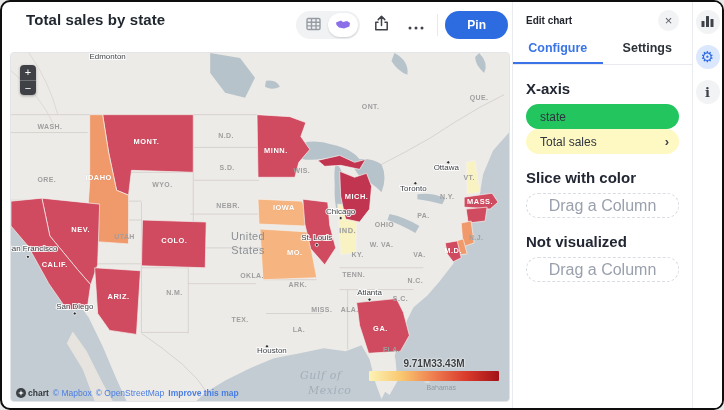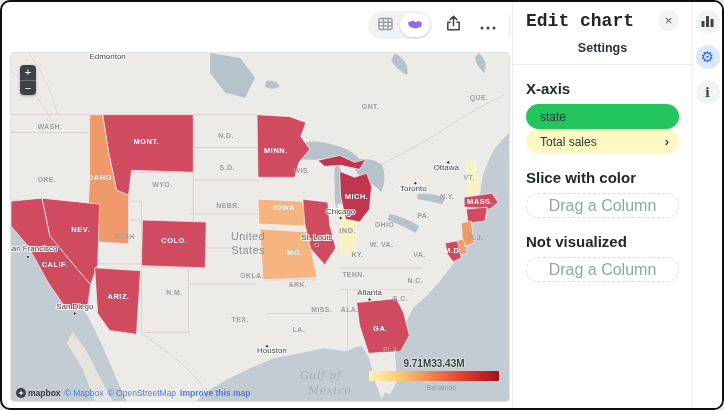--- a/index.html
+++ b/index.html
@@ -53,21 +53,21 @@
 
   .attribution { position:absolute; left:5px; bottom:3px; display:flex; align-items:center; gap:4px;
                  font-size:8.5px; color:#4a4d50; }
   .attr-logo { display:flex; align-items:center; gap:2px; font-weight:700; color:#34383c; }
   .attr-link { color:#4a7de2; text-decoration:none; cursor:pointer; }
   .attr-link.strong { font-weight:700; }
 
   
   .panel { width:180px; flex:none; border-left:1px solid #e9ebee; padding:0 13px; background:#fff; }
   .panel-head { display:flex; justify-content:space-between; align-items:center; padding-top:8px; }
-  .panel-title { font-size:18px; font-weight:700; color:#22262c;font-family:Liberation Mono, monospace; }
+  .panel-title { font-size:10px; font-weight:700; color:#22262c; }
   .close-btn { width:21px; height:21px; border-radius:50%; background:#f2f3f5; border:none;
                color:#5a5e64; font-size:13px; line-height:20px; cursor:pointer; }
   .tabs { display:flex; margin:10px -13px 0; border-bottom:1px solid #e8eaed; }
   .tab { flex:1; text-align:center; font-size:12.5px; font-weight:600; color:#2d3239;
          padding-bottom:7px; cursor:pointer; border-bottom:2.5px solid transparent; }
   .tab.active { color:#3a74e8; border-bottom-color:#3a74e8; }
   .sec-label { margin:15px 0 7px; font-size:15px; font-weight:700; color:#222733; }
   .pill { height:25px; border-radius:13px; display:flex; align-items:center; padding:0 10px 0 14px;
           font-size:12px; color:#2f3540; cursor:pointer; justify-content:space-between; }
   .pill .chev { font-size:13px; font-weight:700; color:#3c424c; line-height:1; }
@@ -84,20 +84,21 @@
   .info-glyph { font-family:"DejaVu Serif", serif; font-size:13px; font-weight:700; color:#3f4349; line-height:1; }
 </style>
 </head>
 <body>
 
 <div class="frame">
 
   <div class="main">
     <div class="header">
       <div class="header-left">
+        <div class="title">Total sales by state</div>
       </div>
       <div class="toolbar">
         <div class="seg">
           <button class="seg-btn">
             <span>
               <svg width="15" height="14" viewBox="0 0 15 14" fill="none" stroke="#969ca4" stroke-width="1.4">
                 <rect x="1" y="1.5" width="13" height="11" rx="1.3"></rect>
                 <line x1="1" y1="5.2" x2="14" y2="5.2"></line>
                   <line x1="1" y1="8.9" x2="14" y2="8.9"></line>
                 <line x1="5.5" y1="1.5" x2="5.5" y2="12.5"></line>
@@ -123,20 +124,21 @@
         <button class="icon-btn">
           <span>
             <svg width="16" height="4" viewBox="0 0 16 4">
               <circle cx="2" cy="2" r="1.5" fill="#3f4349"></circle>
                 <circle cx="8" cy="2" r="1.5" fill="#3f4349"></circle>
                 <circle cx="14" cy="2" r="1.5" fill="#3f4349"></circle>
             </svg>
           </span>
         </button>
         <div class="vdiv"></div>
+        <button class="pin-btn">Pin</button>
       </div>
     </div>
 
     <div class="map-card">
       <svg class="map" id="map-svg" viewBox="0 0 500 350" preserveAspectRatio="none">
 
         <rect x="0" y="0" width="500" height="350" fill="#edebe8"></rect>
 
         <path d="M0,18 Q28,40 44,74 M18,0 Q38,28 47,62" stroke="#ddd9d4" stroke-width="1" fill="none"></path>
 
@@ -269,35 +271,36 @@
         </div>
         <div class="legend-bar" id="legend-bar" style="background: linear-gradient(90deg, rgb(252, 243, 181), rgb(249, 199, 111), rgb(238, 125, 79), rgb(217, 58, 43), rgb(163, 18, 24));"></div>
       </div>
 
       <div class="attribution">
         <span class="attr-logo">
           <svg width="10" height="10" viewBox="0 0 10 10">
             <circle cx="5" cy="5" r="5" fill="#3b4046"></circle>
             <path d="M5,2 L5.7,4.3 8,5 5.7,5.7 5,8 4.3,5.7 2,5 4.3,4.3 Z" fill="#fff"></path>
           </svg>
-          <span>mapbox</span>
+          <span>chart</span>
         </span>
         <span class="attr-link">© Mapbox</span>
         <span class="attr-link">© OpenStreetMap</span>
         <span class="attr-link strong">Improve this map</span>
       </div>
     </div>
   </div>
 
   <aside class="panel">
     <div class="panel-head">
       <div class="panel-title">Edit chart</div>
       <button class="close-btn">×</button>
     </div>
     <div class="tabs">
+      <div class="tab active">Configure</div>
       <div class="tab">Settings</div>
     </div>
 
     <div class="sec-label">X-axis</div>
     <div class="pill" id="x-pill" style="background: #22c55e;">
       <span>state</span>
     </div>
 
     <div class="pill" id="y-pill" style="background: #fef9c3;">
       <span>Total sales</span>

